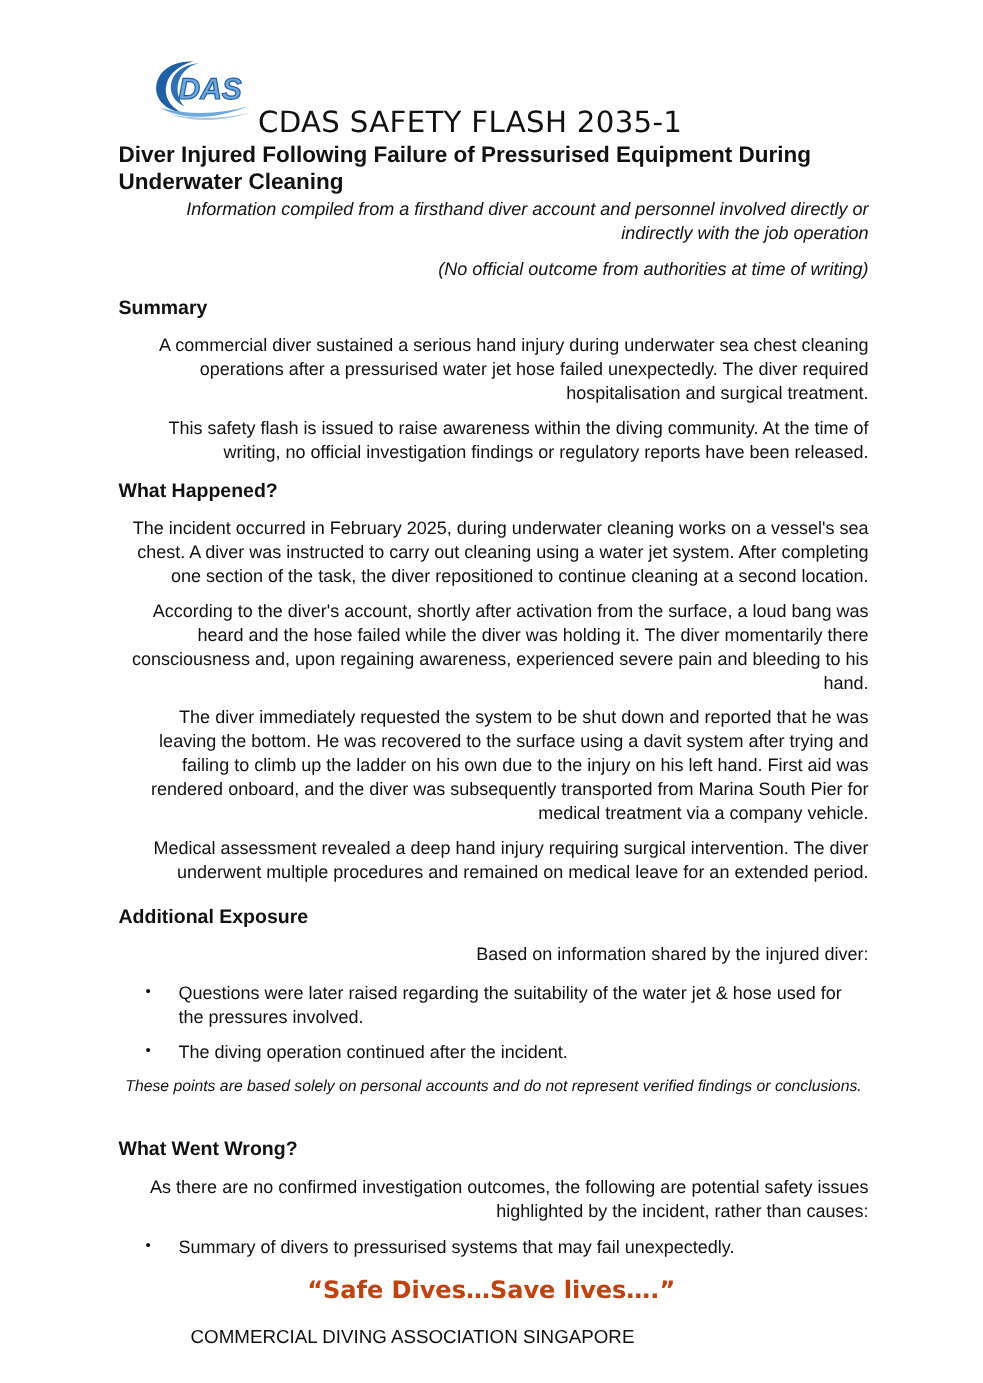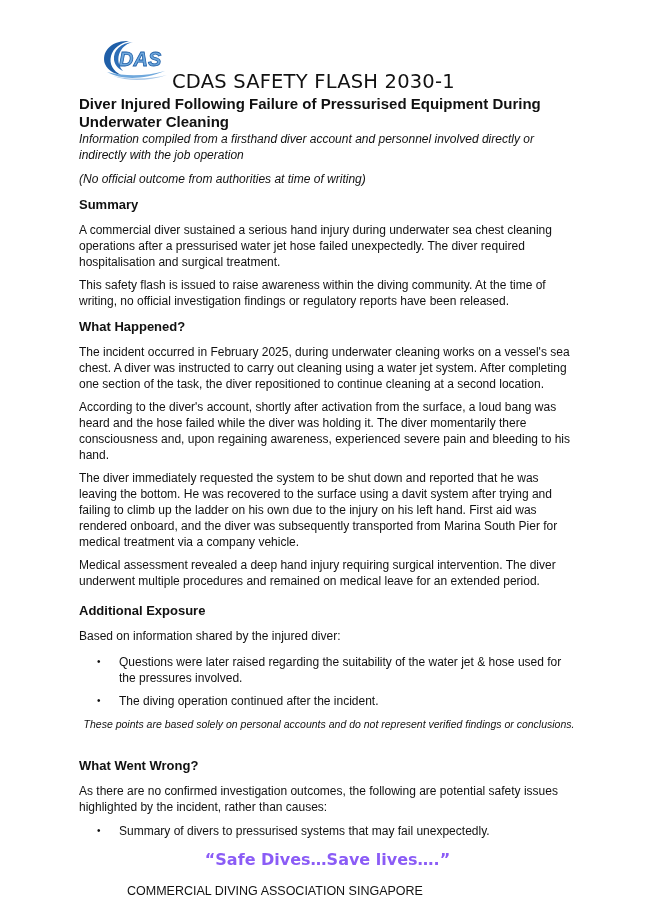--- a/index.html
+++ b/index.html
@@ -3,47 +3,47 @@
   <meta charset="utf-8">
   <style>
     html, body { margin: 0; padding: 0; background: #ffffff; }
     body { width: 655px; height: 922px; position: relative; overflow: hidden;
       font-family: "Liberation Sans", sans-serif; color: #111; }
     .logo { position: absolute; left: 99px; top: 38px; width: 72px; height: 44px; }
     .flash-title { position: absolute; left: 172px; top: 70px; font-family: "DejaVu Sans", sans-serif;
       font-size: 19.5px; color: #111; letter-spacing: 0.2px; white-space: nowrap; }
     .headline { position: absolute; left: 79px; top: 95px; width: 495px; font-weight: bold;
       font-size: 15px; line-height: 17.5px; }
-    .p { position: absolute; left: 79px; width: 500px; font-size: 12px; line-height: 16px; }
+    .p { position: absolute; left: 79px; width: 500px; font-size: 12px; line-height: 16px; text-align: right; }
     .it { font-style: italic; }
     .h2 { position: absolute; left: 79px; font-weight: bold; font-size: 13px; }
     .bullet { position: absolute; left: 97px; width: 480px; font-size: 12px; line-height: 16px; }
     .bullet .dot { position: absolute; left: 0; top: 0; font-size: 10px; }
     .bullet .txt { position: absolute; left: 22px; width: 460px; }
     .note { position: absolute; left: 79px; width: 500px; text-align: center; font-style: italic;
       font-size: 10.5px; line-height: 16px; }
     .motto { position: absolute; left: 0; width: 655px; top: 850px; text-align: center;
-      color: #8b5cf6; font-weight: bold; font-size: 16px; font-family: "DejaVu Sans", sans-serif; }
+      color: #c2410c; font-weight: bold; font-size: 16px; font-family: "DejaVu Sans", sans-serif; }
     .org { position: absolute; left: 0; width: 550px; top: 884px; text-align: center;
       font-weight: normal; font-size: 12.5px; }
   </style>
 </head>
 <body>
 
 <div class="logo">
   <svg width="72" height="44" viewBox="0 0 72 44">
     <path d="M30 3 C12 2 2 14 6 26 C9 33 16 36 22 37 C14 33 10 26 12 18 C14 10 22 5 30 3 Z" fill="#1f5fa8"></path>
     <path d="M34 4 C22 5 14 12 15 22 C16 28 20 31 24 33 C19 28 18 20 21 14 C24 8 29 5 34 4 Z" fill="#2e6fb8"></path>
     <text x="20" y="28" font-family="Liberation Sans, sans-serif" font-weight="bold" font-style="italic" font-size="20" fill="#6fa8dc" stroke="#1f5fa8" stroke-width="0.8">DAS</text>
     <path d="M8 34 C22 42 44 42 66 33 C48 38 28 39 8 34 Z" fill="#6fa8dc"></path>
     <path d="M14 38 C30 44 50 43 68 37 C52 41 32 42 14 38 Z" fill="#a9c8e8"></path>
   </svg>
 </div>
 
-<div class="flash-title">CDAS SAFETY FLASH 2030-1</div>
+<div class="flash-title">CDAS SAFETY FLASH 2035-1</div>
 
 <div class="headline">Diver Injured Following Failure of Pressurised Equipment During Underwater Cleaning</div>
 
 <div class="p it" style="top:131px;">Information compiled from a firsthand diver account and personnel involved directly or indirectly with the job operation</div>
 <div class="p it" style="top:171px;">(No official outcome from authorities at time of writing)</div>
 
 <div class="h2" style="top:197px;">Summary</div>
 <div class="p" style="top:222px;">A commercial diver sustained a serious hand injury during underwater sea chest cleaning operations after a pressurised water jet hose failed unexpectedly. The diver required hospitalisation and surgical treatment.</div>
 <div class="p" style="top:277px;">This safety flash is issued to raise awareness within the diving community. At the time of writing, no official investigation findings or regulatory reports have been released.</div>
 

